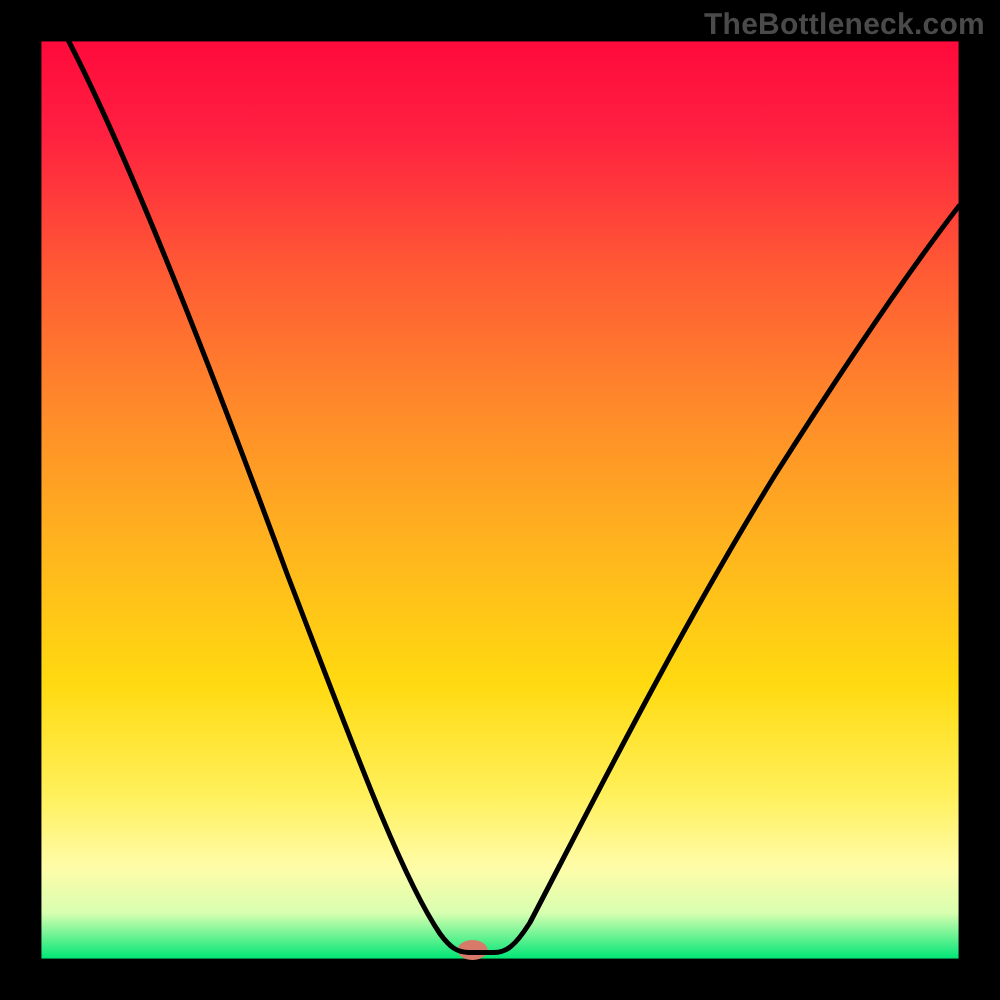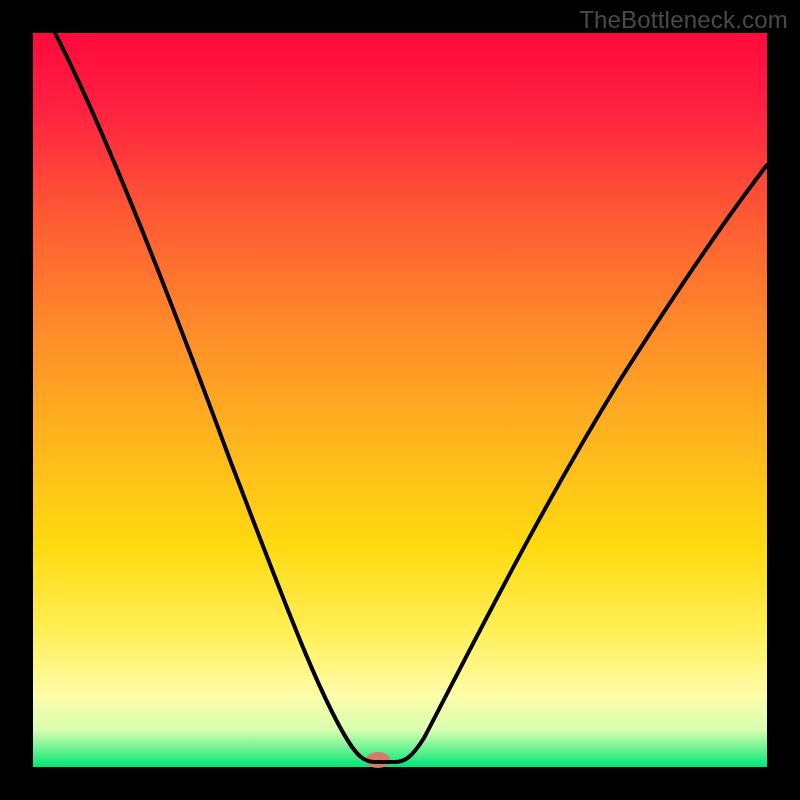--- a/index.html
+++ b/index.html
@@ -15,21 +15,21 @@
     position: relative;
     width: 800px;
     height: 800px;
   }
   .attribution {
     position: absolute;
     top: 6px;
     right: 12px;
     color: #4a4a4a;
     font-size: 24px;
-    font-weight: 400;
+    font-weight: 700;
     letter-spacing: 0.2px;
     z-index: 10;
   }
   svg {
     position: absolute;
     top: 0;
     left: 0;
   }
 </style>
 </head>

